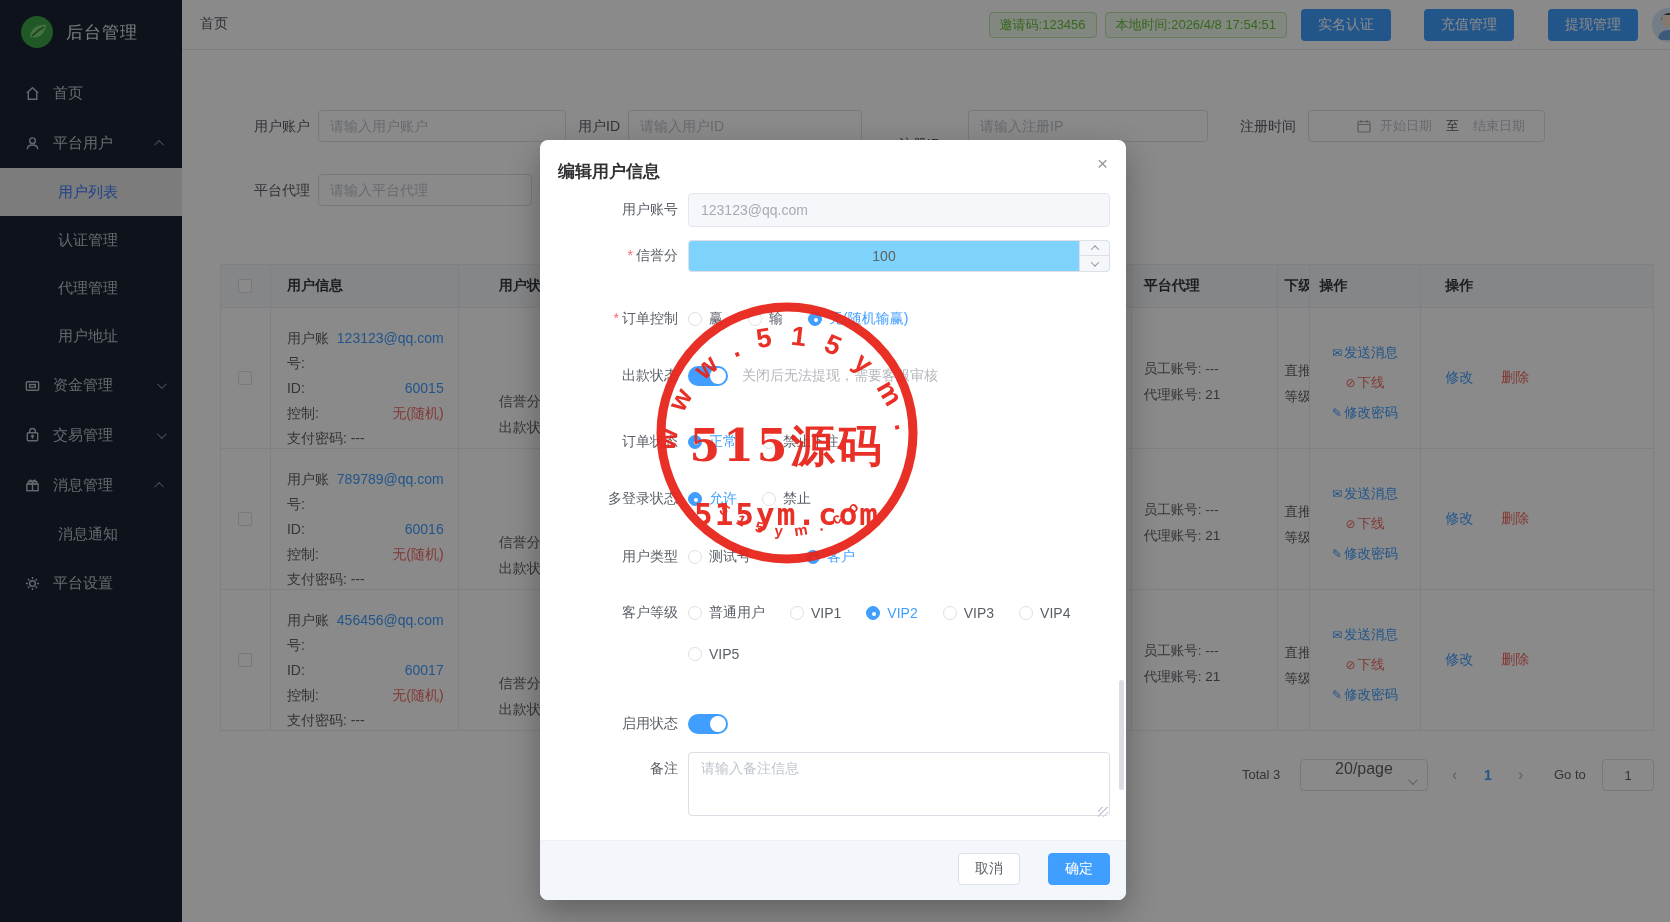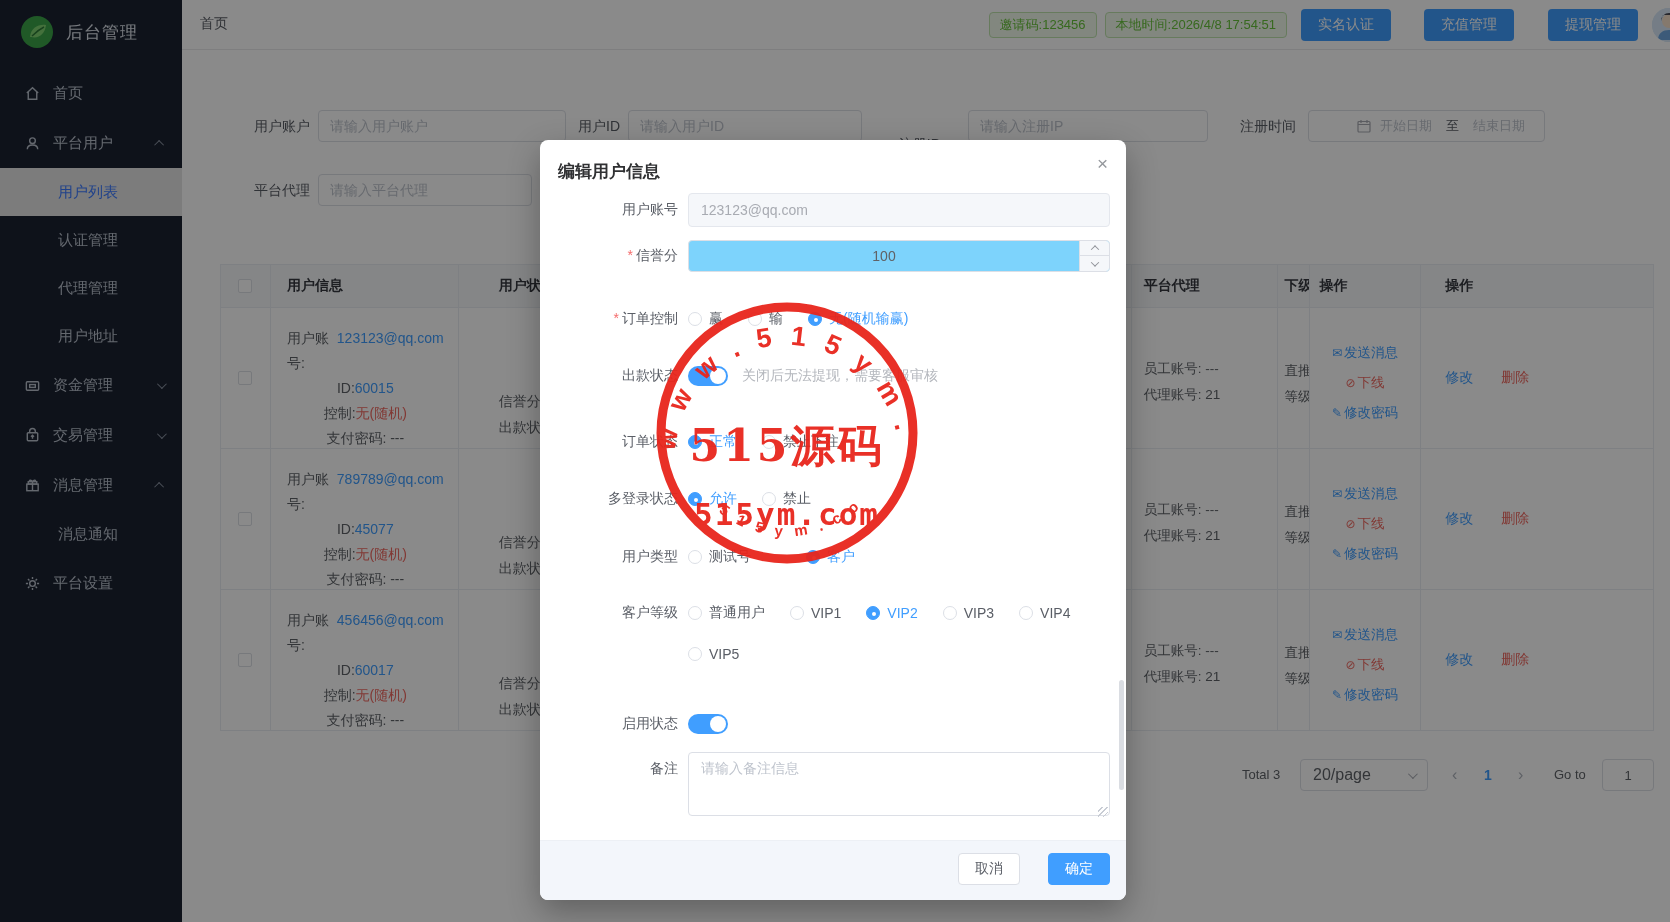--- a/index.html
+++ b/index.html
@@ -54,34 +54,34 @@
   .c-sub { width:32px; padding-left:7px; white-space:nowrap; }
   .c-ops { width:112px; text-align:center; }
   .c-ops2 { width:232px; padding-left:24px; }
   .th > .td { height:42px; display:flex; align-items:center; }
   .th .c-info,.th .c-agent { padding-top:0; }
   .th .c-stat { padding-top:0; }
   .th .c-ops { justify-content:flex-start; padding-left:10px; }
   .row > .td { height:140px; }
   .cb { width:14px; height:14px; border:1px solid #dcdfe6; border-radius:2px; background:#fff; align-self:center; }
   .th .cb { align-self:center; }
-  .kv { display:flex; justify-content:center; line-height:25px; }
+  .kv { display:flex; justify-content:space-between; line-height:25px; }
   .kv .k { color:#5f6368; }
   .blue { color:#409eff; } .red { color:#ef6a62; } .green { color:#67c23a; }
   .stat-lines { padding-top:80px; line-height:26px; }
   .mid-lines { padding-top:62px; line-height:26px; font-size:13.5px; }
   .agent-lines { padding-top:48px; line-height:26px; font-size:13.5px; color:#5f6368; }
   .sub-lines { padding-top:50px; line-height:26px; font-size:13.5px; }
   .ops-lines { padding-top:30px; line-height:30px; font-size:13.5px; }
   .ops-lines .ic { font-size:12px; margin-right:2px; }
   .ops2-line { display:flex; align-items:center; gap:28px; font-size:14px; }
 
   
   .pag { position:absolute; font-size:13px; color:#5f6368; }
-  .psel { position:absolute; width:128px; height:32px; border:1px solid #dcdfe6; border-radius:4px; display:flex; align-items:center; padding:0 12px; color:#5f6368; }
+  .psel { position:absolute; width:128px; height:32px; border:1px solid #dcdfe6; border-radius:4px; display:flex; align-items:center; padding:0 12px; color:#5f6368;flex-direction:column; }
   .psel .chev { margin-left:auto; width:7px; height:7px; border-right:1.4px solid #a8abb2; border-bottom:1.4px solid #a8abb2; transform:rotate(45deg) translateY(-2px); }
   .parrow { position:absolute; color:#aeb3bc; font-size:16px; line-height:32px; }
   .pnum { position:absolute; color:#409eff; font-weight:bold; font-size:14px; line-height:32px; }
   .pgoto-in { position:absolute; width:52px; height:32px; border:1px solid #dcdfe6; border-radius:4px; text-align:center; font-size:13px; color:#5f6368; }
 
   
   .overlay { position:absolute; inset:0; background:rgba(0,0,0,0.46); z-index:40; }
   .modal { position:absolute; left:540px; top:140px; width:586px; height:760px; background:#fff; border-radius:8px; z-index:50;
     box-shadow:0 12px 32px rgba(0,0,0,0.3); }
   .m-title { position:absolute; left:18px; top:20px; font-size:17px; font-weight:bold; color:#303133; }
@@ -325,21 +325,21 @@
         <div class="td c-cb">
             <span class="cb"></span>
           </div>
         <div class="td c-info">
           <div class="kv">
               <span class="k">用户账号:</span>
               <span class="blue">789789@qq.com</span>
             </div>
           <div class="kv">
               <span class="k">ID:</span>
-              <span class="blue">45077</span>
+              <span class="blue">60016</span>
             </div>
           <div class="kv">
               <span class="k">控制:</span>
               <span class="red">无(随机)</span>
             </div>
           <div class="kv">
               <span class="k">支付密码: ---</span>
             </div>
         </div>
         <div class="td c-stat">

